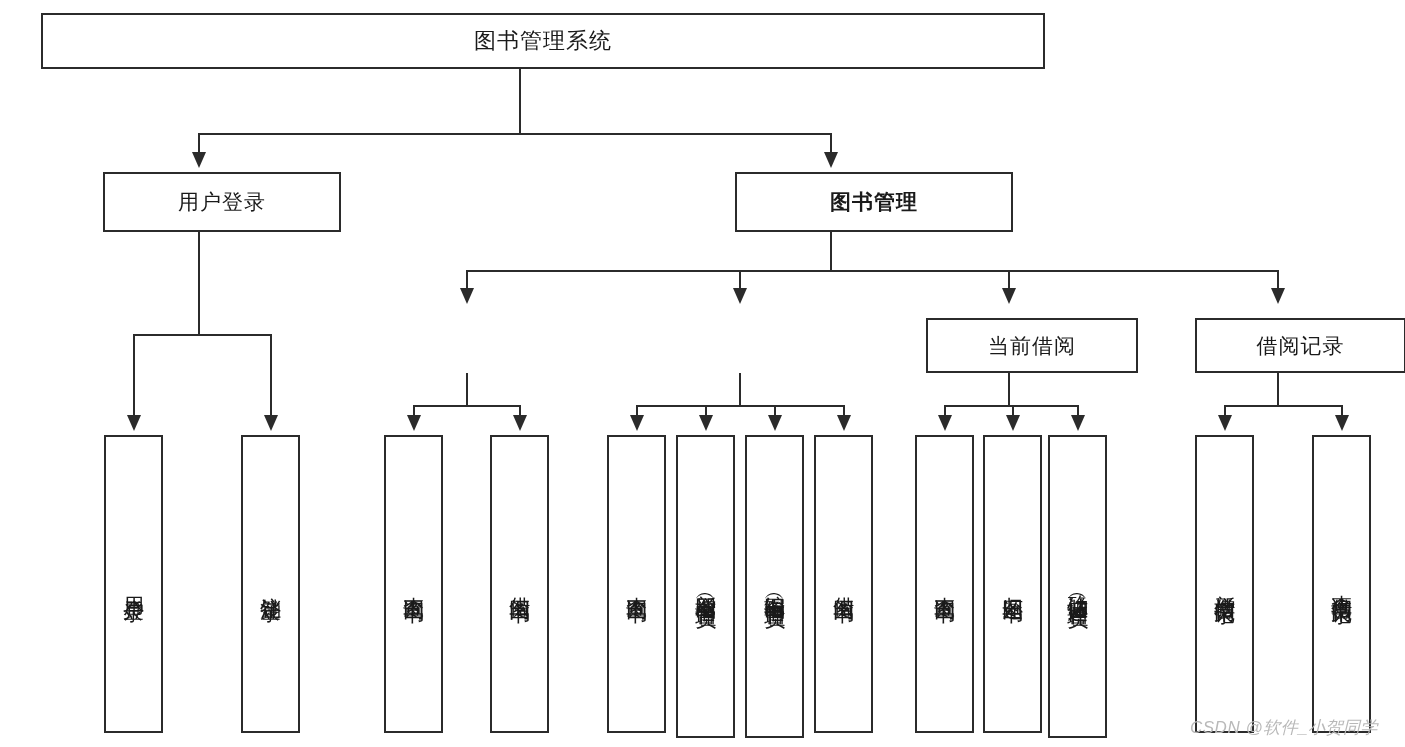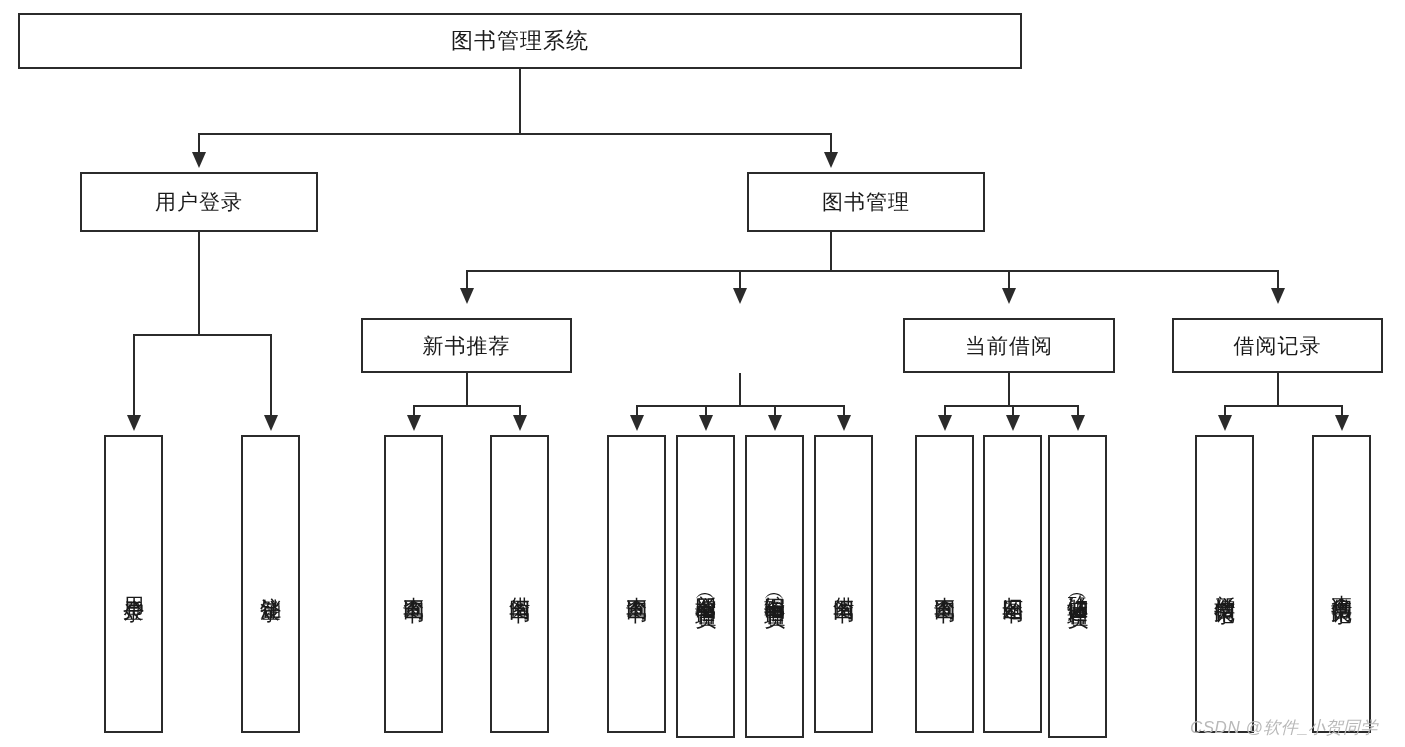--- a/index.html
+++ b/index.html
@@ -25,20 +25,21 @@
     display: flex;
     align-items: center;
     justify-content: center;
     color: #1a1a1a;
   }
   .node.horiz {
     font-size: 21px;
     letter-spacing: 1px;
     line-height: 1.2;
     white-space: nowrap;
+    margin-left: 23px;
   }
   .node.vert {
     writing-mode: vertical-rl;
     text-orientation: upright;
     font-size: 21px;
     line-height: 1.25;
     letter-spacing: 2px;
     padding: 6px 0;
     text-align: center;
   }
@@ -83,21 +84,21 @@
   <div class="edge-v" style="left:519px; top:69px; height:64px;"></div>
   <div class="edge-h" style="left:198px; top:133px; width:633px;"></div>
   <div class="edge-v" style="left:198px; top:133px; height:22px;"></div>
   <div class="arrow" style="left:192px; top:152px;"></div>
   <div class="edge-v" style="left:830px; top:133px; height:22px;"></div>
   <div class="arrow" style="left:824px; top:152px;"></div>
 
   <div class="node horiz" style="left:80px; top:172px; width:238px; height:60px;">
     <span>用户登录</span>
   </div>
-  <div class="node horiz" style="left:747px; top:172px; width:238px; height:60px;">
+  <div class="node horiz" style="left:712px; top:172px; width:278px; height:60px;font-weight:bold;">
     <span>图书管理</span>
   </div>
 
   <div class="edge-v" style="left:198px; top:232px; height:102px;"></div>
   <div class="edge-h" style="left:133px; top:334px; width:137px;"></div>
   <div class="edge-v" style="left:133px; top:334px; height:84px;"></div>
   <div class="arrow" style="left:127px; top:415px;"></div>
   <div class="edge-v" style="left:270px; top:334px; height:84px;"></div>
   <div class="arrow" style="left:264px; top:415px;"></div>
 
@@ -105,23 +106,20 @@
   <div class="edge-h" style="left:466px; top:270px; width:811px;"></div>
   <div class="edge-v" style="left:466px; top:270px; height:20px;"></div>
   <div class="arrow" style="left:460px; top:288px;"></div>
   <div class="edge-v" style="left:739px; top:270px; height:20px;"></div>
   <div class="arrow" style="left:733px; top:288px;"></div>
   <div class="edge-v" style="left:1008px; top:270px; height:20px;"></div>
   <div class="arrow" style="left:1002px; top:288px;"></div>
   <div class="edge-v" style="left:1277px; top:270px; height:20px;"></div>
   <div class="arrow" style="left:1271px; top:288px;"></div>
 
-  <div class="node horiz" style="left:361px; top:318px; width:211px; height:55px;">
-    <span>新书推荐</span>
-  </div>
   <div class="node horiz" style="left:903px; top:318px; width:212px; height:55px;">
     <span>当前借阅</span>
   </div>
   <div class="node horiz" style="left:1172px; top:318px; width:211px; height:55px;">
     <span>借阅记录</span>
   </div>
 
   <div class="edge-v" style="left:466px; top:373px; height:32px;"></div>
   <div class="edge-h" style="left:413px; top:405px; width:106px;"></div>
   <div class="edge-v" style="left:413px; top:405px; height:13px;"></div>

